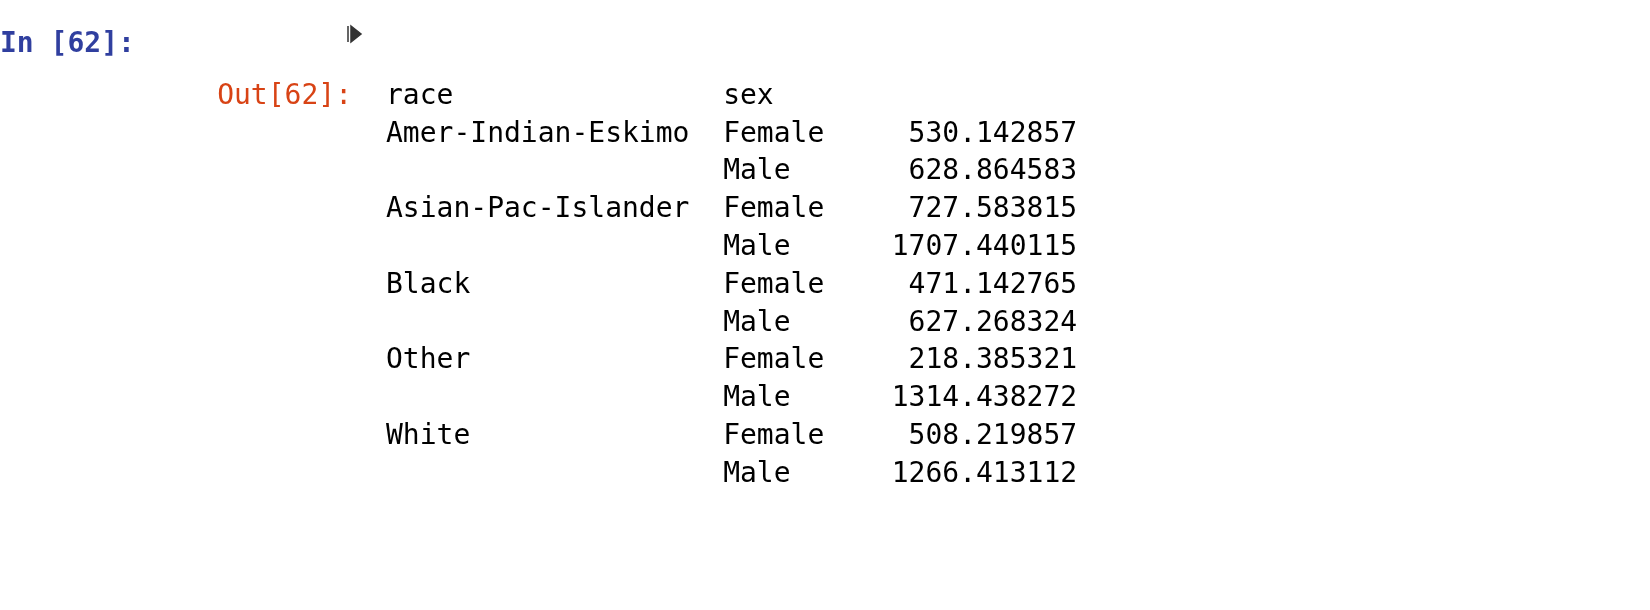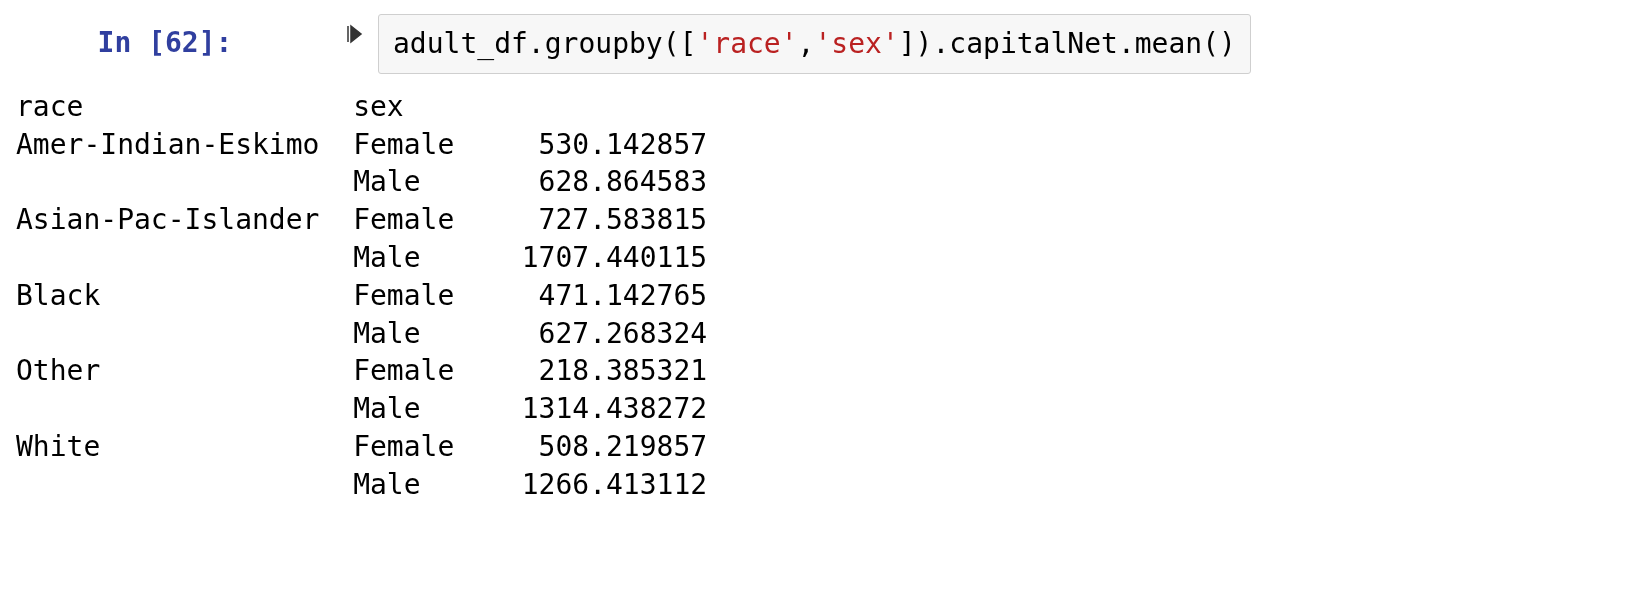--- a/index.html
+++ b/index.html
@@ -11,21 +11,21 @@
       padding: 14px 0 0 0;
       line-height: 1.35;
     }
     .cell-in {
       display: flex;
       align-items: flex-start;
       margin-bottom: 12px;
     }
     .prompt {
       width: 340px;
-      text-align: center;
+      text-align: left;
       padding-right: 10px;
       padding-top: 10px;
       flex-shrink: 0;
       font-size: 28px;
     }
     .prompt-in { color: #303F9F; font-weight: bold; }
     .prompt-out { color: #D84315; font-weight: normal; }
     .run-btn {
       width: 30px;
       display: flex;
@@ -69,24 +69,24 @@
 </head>
 <body>
 
 <div class="cell-in">
   <div class="prompt prompt-in">In [62]:</div>
   <div class="run-btn">
     <svg width="20" height="20" viewBox="0 0 20 20">
       <path d="M3 2 L3 18 M6 2 L16 10 L6 18 Z" fill="#333" stroke="#333" stroke-width="1.5"></path>
     </svg>
   </div>
-  <div class="code-area"><span class="c-plain">adult_df.groupby([</span><span class="c-str">'race'</span><span class="c-plain">,</span><span class="c-str">'sex'</span><span class="c-plain">]).capitalNet.mean()</span></div>
 </div>
 
 <div class="cell-out">
+  <div class="prompt-out-col prompt-out">Out[62]:</div>
   <div class="output" id="output-block">race                sex     
 Amer-Indian-Eskimo  Female     530.142857
                     Male       628.864583
 Asian-Pac-Islander  Female     727.583815
                     Male      1707.440115
 Black               Female     471.142765
                     Male       627.268324
 Other               Female     218.385321
                     Male      1314.438272
 White               Female     508.219857

